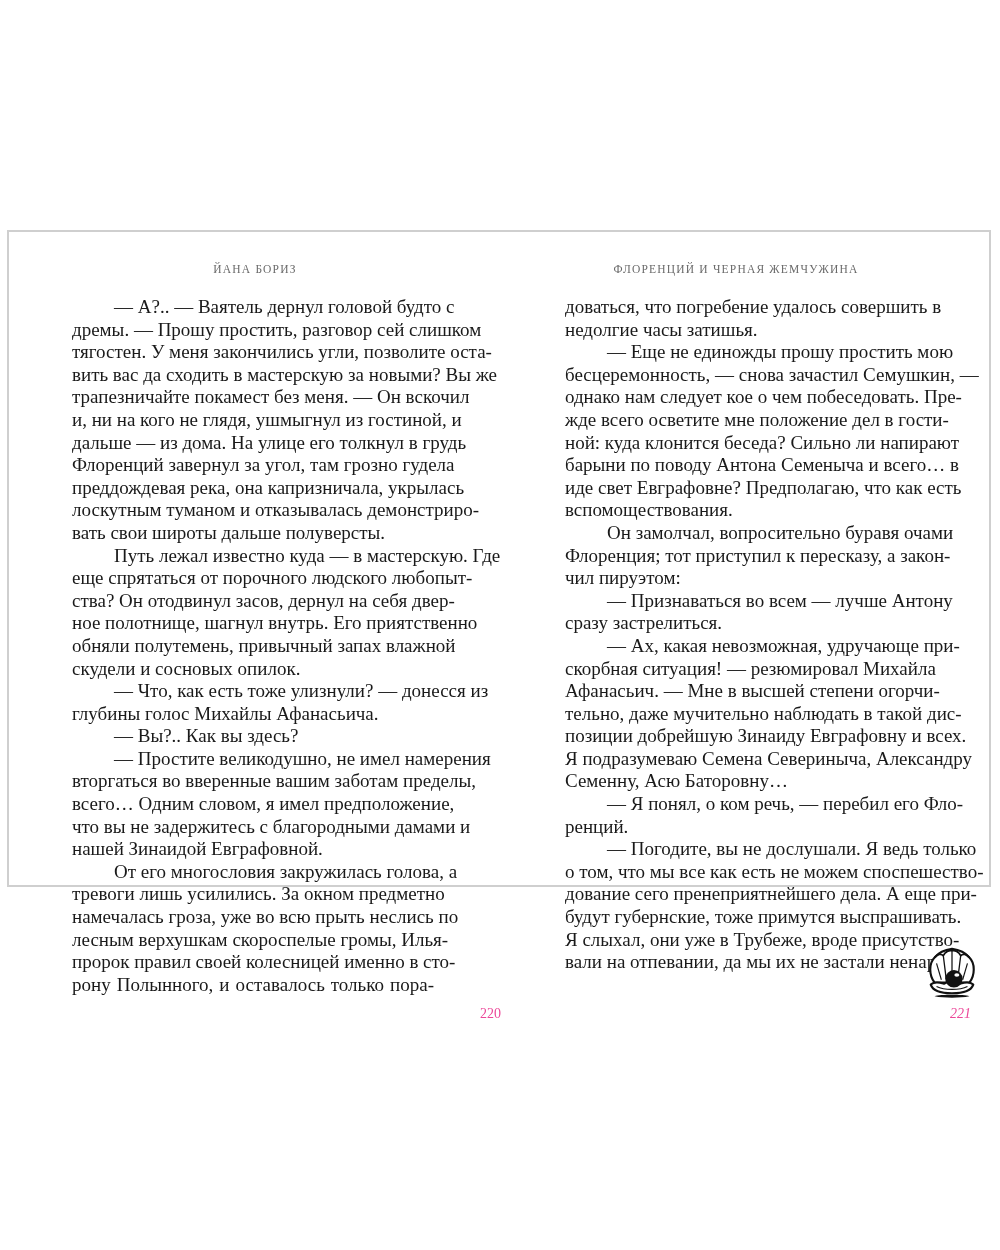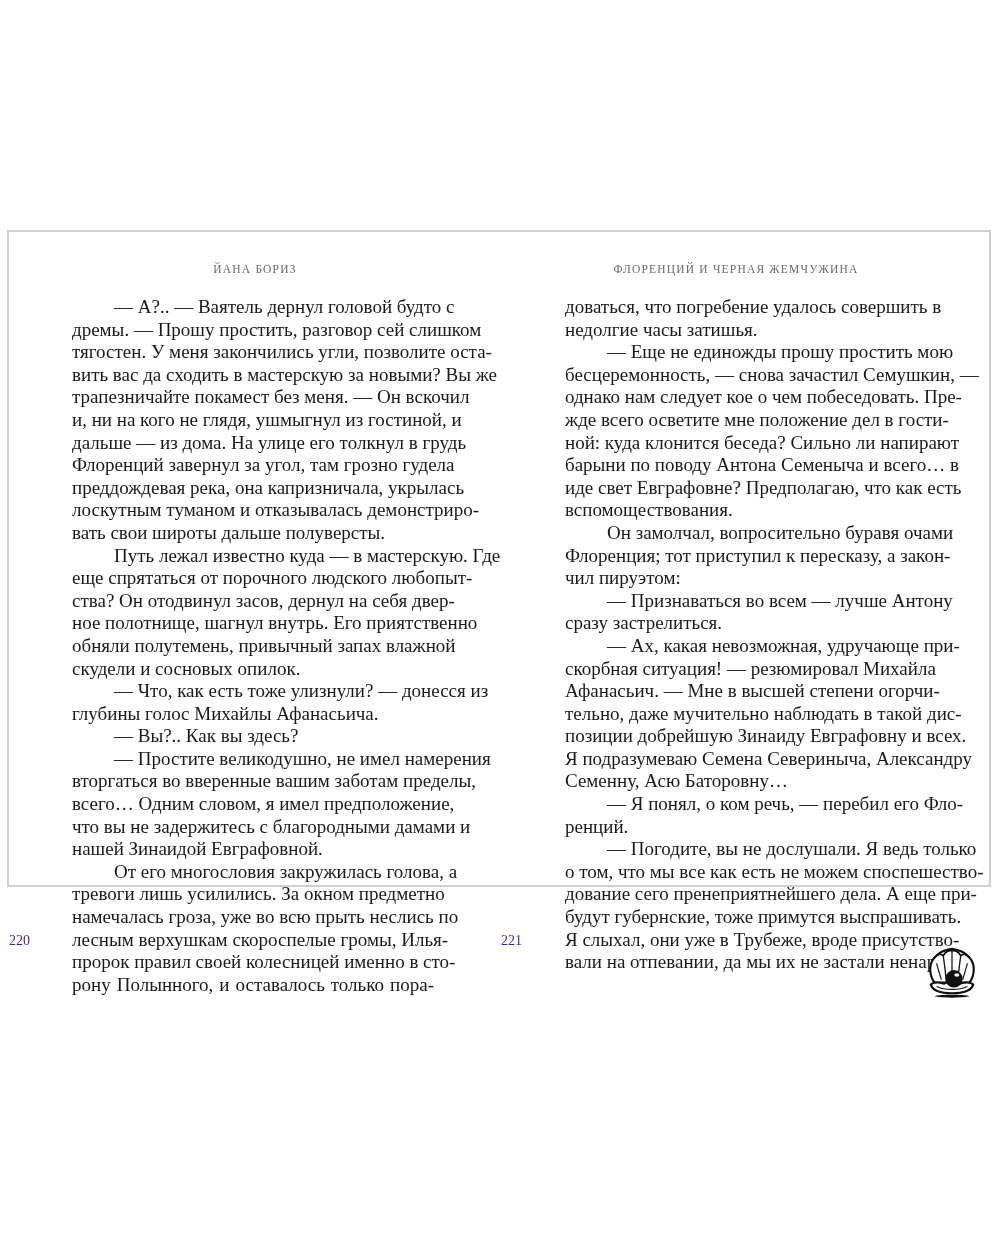--- a/index.html
+++ b/index.html
@@ -65,28 +65,28 @@
       text-align: justify;
       text-align-last: justify;
       height: 22.6px;
       overflow: visible;
     }
     .line.indent { padding-left: 42px; }
     .line.last { text-align-last: left; }
 
     .folio {
       position: absolute;
-      top: 701px;
+      top: 774px;
       width: 100%;
-      text-align: left;
+      text-align: right;
       font-size: 14px;
-      color: #4c1d95;
+      color: #ec4899;
     }
     .page.left .folio { left: 0; width: 492px; }
-    .page.right .folio { left: 0; width: 470px; }
+    .page.right .folio { left: 0; width: 470px; font-style: italic; }
 
     .shell {
       position: absolute;
       right: 10px;
       top: 712px;
       width: 58px;
       height: 58px;
     }
   </style>
 </head>

